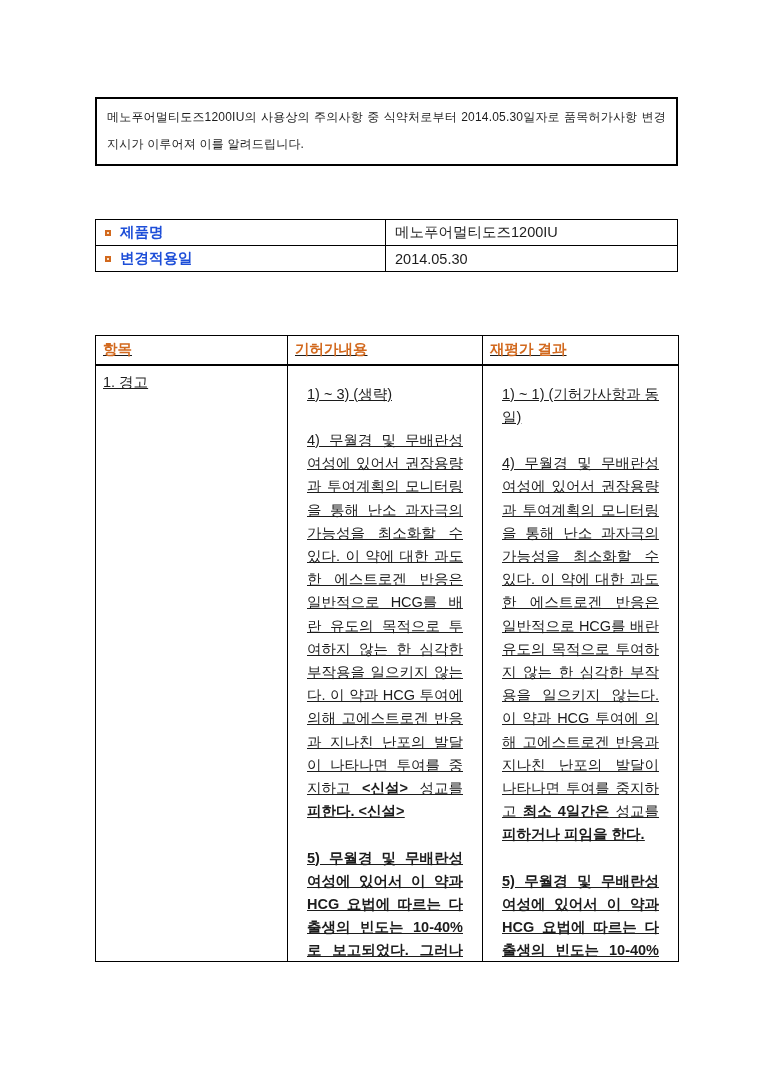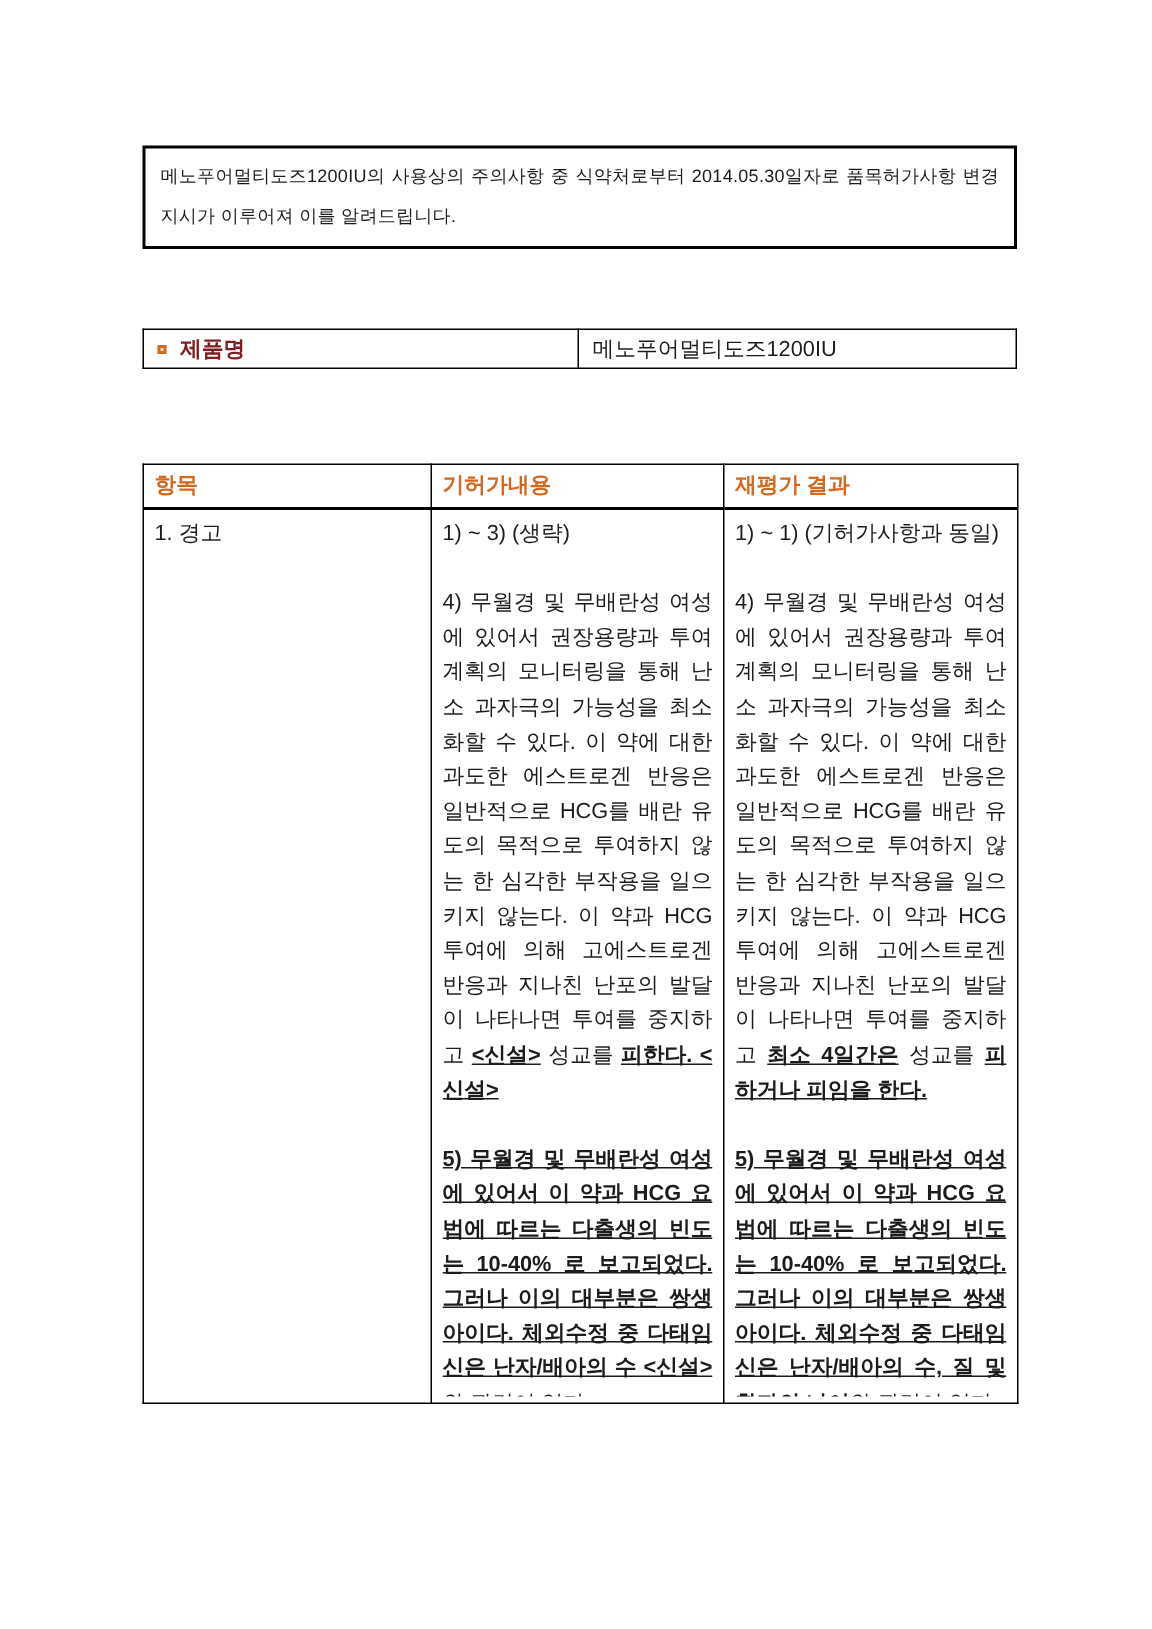--- a/index.html
+++ b/index.html
@@ -22,65 +22,71 @@
   }
 
   
   .info-table { margin-top:53px; width:100%; border-collapse:collapse; table-layout:fixed; }
   .info-table td {
     border:1.5px solid #000;
     height:26px; font-size:14.5px;
     padding:0 9px; vertical-align:middle;
     white-space:nowrap; overflow:hidden;
   }
-  .info-label { width:290px; color:#7f1d1d; font-weight:bold; }
+  .info-label { width:290px; color:#1d4ed8; font-weight:bold; }
   .bullet {
     display:inline-block; width:6px; height:6px;
     border:2px solid #D2691E; background:#F9E0C4;
     margin-right:9px; vertical-align:1px;
   }
 
   
-  .main-table { margin-top:63px; width:100%; border-collapse:collapse; table-layout:fixed; }
+  .main-table { margin-top:63px; width:100%; border-collapse:collapse; table-layout:fixed;text-decoration:underline; }
   .main-table col.c1 { width:192px; }
   .main-table col.c2 { width:195px; }
   .main-table col.c3 { width:196px; }
   .main-table th, .main-table td {
     border:1.5px solid #000;
     font-size:14.5px; text-align:left;
     vertical-align:top; padding:0 7px;
   }
   .main-table th {
     color:#D2691E; font-weight:bold;
     height:29px; vertical-align:middle;
     border-bottom:2px solid #000;
   }
   .main-table td { height:597px; }
   .cell-clip { height:591px; overflow:hidden; line-height:23.2px; padding-top:5px; }
   .cell-clip.justify { text-align:justify; }
-  .para { margin:0; }
+  .para { margin:12px; }
   .para.gap { margin-top:23.2px; }
   .bu { font-weight:bold; text-decoration:underline; }
 </style>
 </head>
 <body>
 
 <div class="page">
 
   <div class="notice-box">
     <span>메노푸어멀티도즈1200IU의 사용상의 주의사항 중 식약처로부터 2014.05.30일자로 품목허가사항 변경지시가 이루어져 이를 알려드립니다.</span>
   </div>
 
   <table class="info-table">
     <tbody>
       <tr>
         <td class="info-label">
           <span class="bullet"></span><span>제품명</span>
         </td>
         <td>메노푸어멀티도즈1200IU</td>
+      </tr>
+      <tr>
+        <td class="info-label">
+          <span class="bullet"></span><span>변경적용일</span>
+        </td>
+        <td>2014.05.30</td>
       </tr>
     </tbody>
   </table>
 
   <table class="main-table">
     <colgroup>
         <col class="c1">
         <col class="c2">
         <col class="c3">
       </colgroup>

